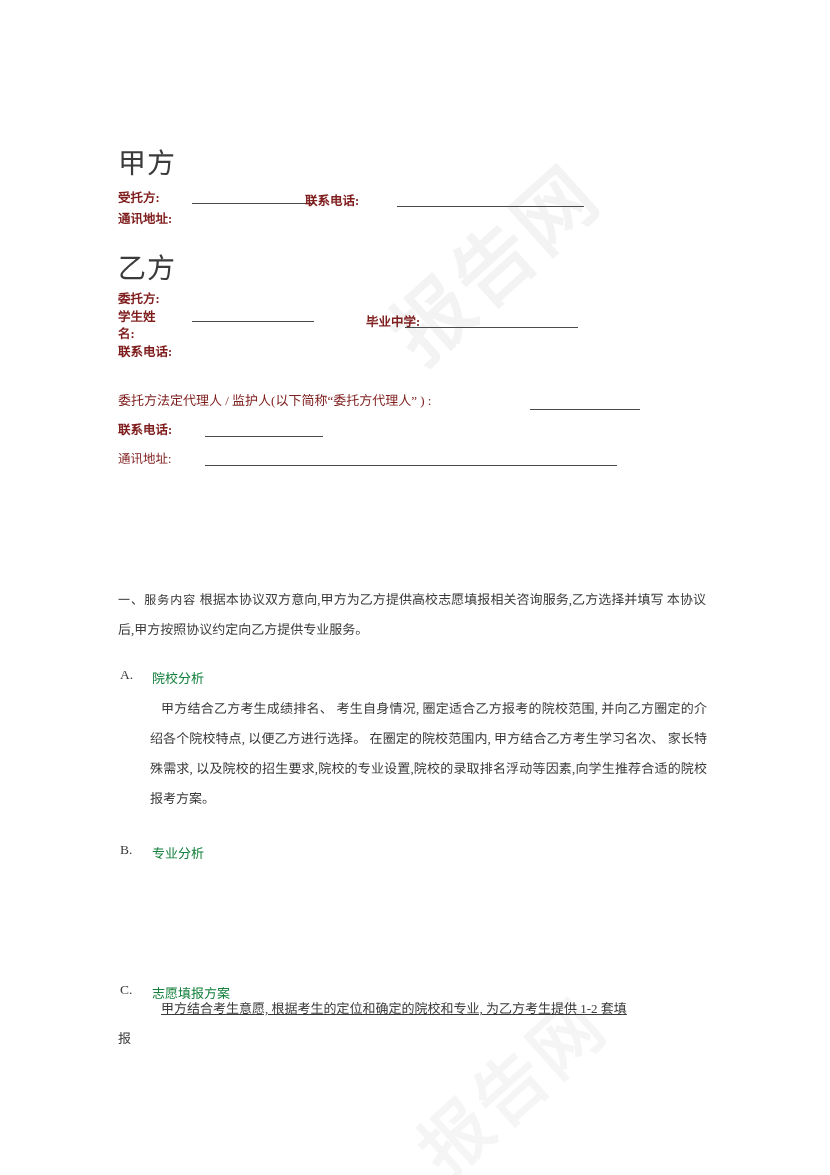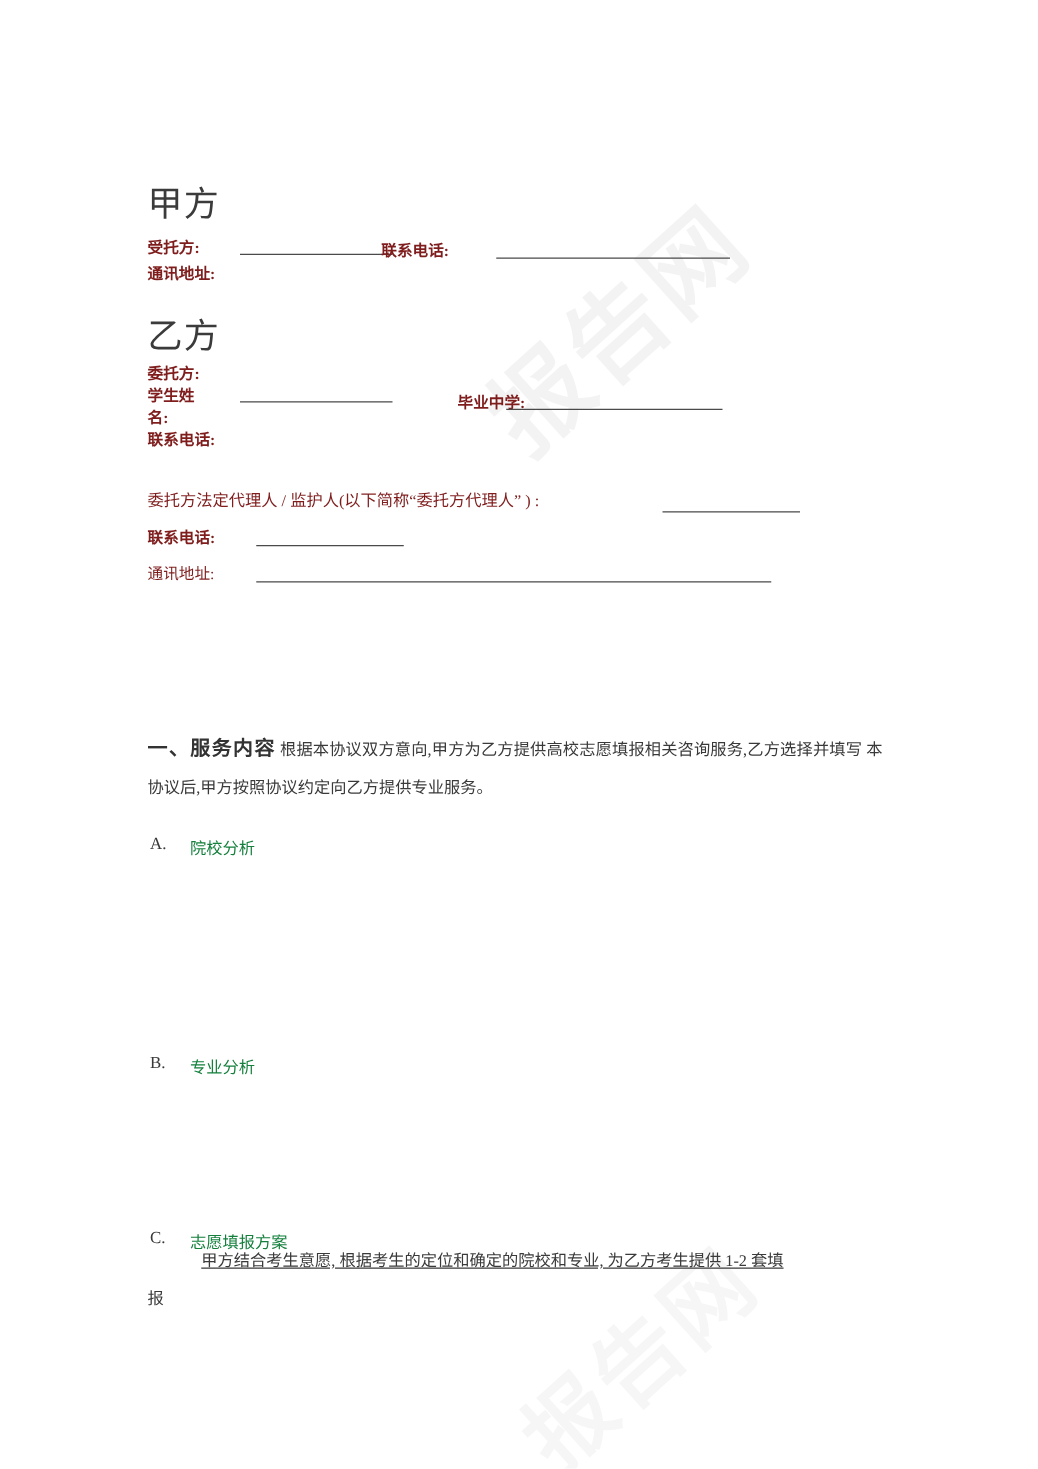--- a/index.html
+++ b/index.html
@@ -96,22 +96,22 @@
   .para {
     position: absolute;
     font-size: 13px;
     line-height: 30px;
     color: #3a3a3a;
     text-align: justify;
     text-justify: inter-ideograph;
   }
 
   .sec-head {
-    font-size: 16px;
-    font-weight: 700;
+    font-size: 12px;
+    font-weight: 400;
     letter-spacing: 1px;
     color: #333;
   }
 
   .item-marker {
     position: absolute;
     font-size: 13.5px;
     color: #3a3a3a;
   }
   .item-title {
@@ -170,20 +170,21 @@
     <div class="rule" style="left:205px; top:436px; width:118px;"></div>
 
     <div class="fld-label" style="left:118px; top:450px; font-weight:400;">通讯地址:</div>
     <div class="rule" style="left:205px; top:465px; width:412px;"></div>
 
 
     <div class="para" style="left:118px; top:585px; width:588px;"><span class="sec-head">一、服务内容</span>&nbsp;<span>根据本协议双方意向,甲方为乙方提供高校志愿填报相关咨询服务,乙方选择并填写 本协议后,甲方按照协议约定向乙方提供专业服务。</span></div>
 
     <div class="item-marker" style="left:120px; top:667px;">A.</div>
     <div class="item-title" style="left:152px; top:668px;">院校分析</div>
+    <div class="para" style="left:150px; top:694px; width:557px; text-indent:11px;">甲方结合乙方考生成绩排名、 考生自身情况, 圈定适合乙方报考的院校范围, 并向乙方圈定的介绍各个院校特点, 以便乙方进行选择。 在圈定的院校范围内, 甲方结合乙方考生学习名次、 家长特殊需求, 以及院校的招生要求,院校的专业设置,院校的录取排名浮动等因素,向学生推荐合适的院校报考方案。</div>
 
     <div class="item-marker" style="left:120px; top:842px;">B.</div>
     <div class="item-title" style="left:152px; top:843px;">专业分析</div>
 
     <div class="item-marker" style="left:120px; top:982px;">C.</div>
     <div class="item-title" style="left:152px; top:983px;">志愿填报方案</div>
     <div class="para" style="left:150px; top:994px; width:557px; text-indent:11px;text-decoration:underline;">甲方结合考生意愿, 根据考生的定位和确定的院校和专业, 为乙方考生提供 1-2 套填</div>
     <div class="para" style="left:118px; top:1029px; width:100px; line-height:20px;">报</div>
 
 

